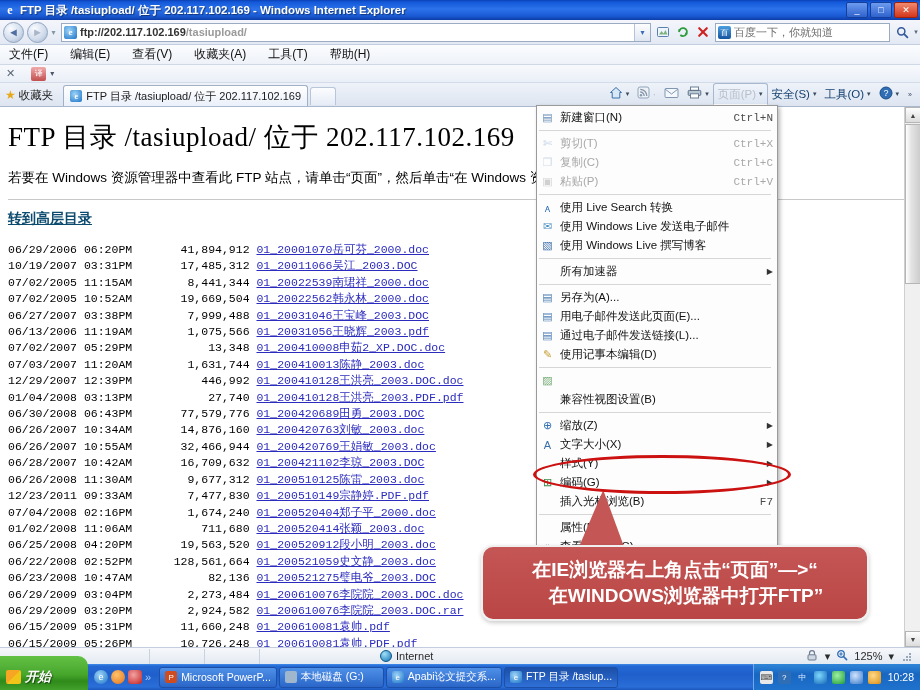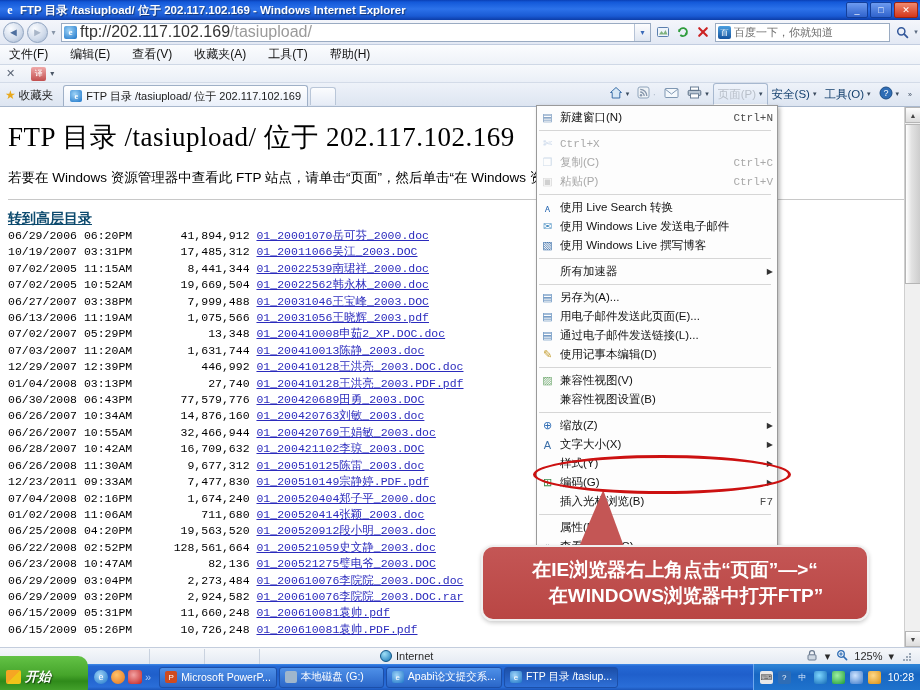--- a/index.html
+++ b/index.html
@@ -56,21 +56,21 @@
   .addrwrap{
     flex:1; height:19px; margin:0 1px 0 2px; background:#fff;
     border:1px solid #9aabc2; display:flex; align-items:center; position:relative;
   }
   .addr-ie-icon{
     width:13px;height:13px;margin:0 3px 0 2px; border-radius:2px;
     background:radial-gradient(circle at 40% 35%,#9ed3f7,#1b74c8);
     color:#fff;font-size:9px;font-weight:bold;display:flex;align-items:center;justify-content:center;
     font-family:"Liberation Serif",serif;
   }
-  .addr-text{ font-family:"Liberation Sans",sans-serif; font-size:16px; color:#333; white-space:nowrap;}
+  .addr-text{ font-family:"Liberation Sans",sans-serif; font-size:11px; color:#333; white-space:nowrap;font-weight:bold;}
   .addr-text .gray{ color:#9a9a9a; }
   .addr-drop{
     position:absolute; right:0; top:0; width:16px; height:17px;
     background:linear-gradient(180deg,#fdfdfe,#dfe6f1);
     border-left:1px solid #b6c3d6;
     display:flex;align-items:center;justify-content:center;color:#3a6ab8;font-size:8px;
   }
   .tool-sm{
     width:19px;height:19px;margin-left:1px;
     display:flex;align-items:center;justify-content:center;
@@ -183,21 +183,21 @@
     font-size:13.5px;color:#000;padding:14px 0 0 8px;white-space:nowrap;
     font-family:"Liberation Sans",sans-serif;
   }
   .hr{ margin:12px 8px 0 8px;border-top:1px solid #c8c8c8;}
   .uplink{
     font-size:14px;color:#0c4a6e;text-decoration:underline;
     padding:10px 0 0 8px; display:inline-block;
     font-family:"Liberation Sans",sans-serif; font-weight:bold;
   }
   .listing{
-    padding-left:8px;
+    margin-top:14px; padding-left:8px;
     font-family:"Liberation Mono", monospace;
     font-size:11.5px; color:#000; line-height:16.4px;
   }
   .listing .row{ white-space:pre; }
   .listing .dt{ color:#000; }
   .listing .sz{ color:#000; }
   .listing a{ color:#2b2bbd; text-decoration:underline; }
 
   
   .menu{
@@ -521,20 +521,21 @@
 
   <div class="menu" id="page-menu">
       <div class="item">
         <span class="ico" style="color: rgb(107, 143, 184);">▤</span>
         <span class="lbl">新建窗口(N)</span>
         <span class="acc">Ctrl+N</span>
       </div>
       <div class="sep"></div>
       <div class="item disabled">
         <span class="ico" style="color: rgb(91, 135, 194);">✄</span>
+        <span class="lbl">剪切(T)</span>
         <span class="acc">Ctrl+X</span>
       </div>
       <div class="item disabled">
         <span class="ico" style="color: rgb(127, 163, 201);">❐</span>
         <span class="lbl">复制(C)</span>
         <span class="acc">Ctrl+C</span>
       </div>
       <div class="item disabled">
         <span class="ico" style="color: rgb(138, 138, 138);">▣</span>
         <span class="lbl">粘贴(P)</span>
@@ -572,21 +573,20 @@
         <span class="ico" style="color: rgb(77, 127, 181);">▤</span>
         <span class="lbl">通过电子邮件发送链接(L)...</span>
       </div>
       <div class="item">
         <span class="ico" style="color: rgb(199, 162, 58);">✎</span>
         <span class="lbl">使用记事本编辑(D)</span>
       </div>
       <div class="sep"></div>
       <div class="item">
         <span class="ico" style="color: rgb(111, 168, 111);">▨</span>
-        <span class="lbl">兼容性视图(V)</span>
       </div>
       <div class="item">
         <span class="ico"></span>
         <span class="lbl">兼容性视图设置(B)</span>
       </div>
       <div class="sep"></div>
       <div class="item">
         <span class="ico" style="color: rgb(47, 109, 181);">⊕</span>
         <span class="lbl">缩放(Z)</span>
         <span class="arrow">▶</span>

